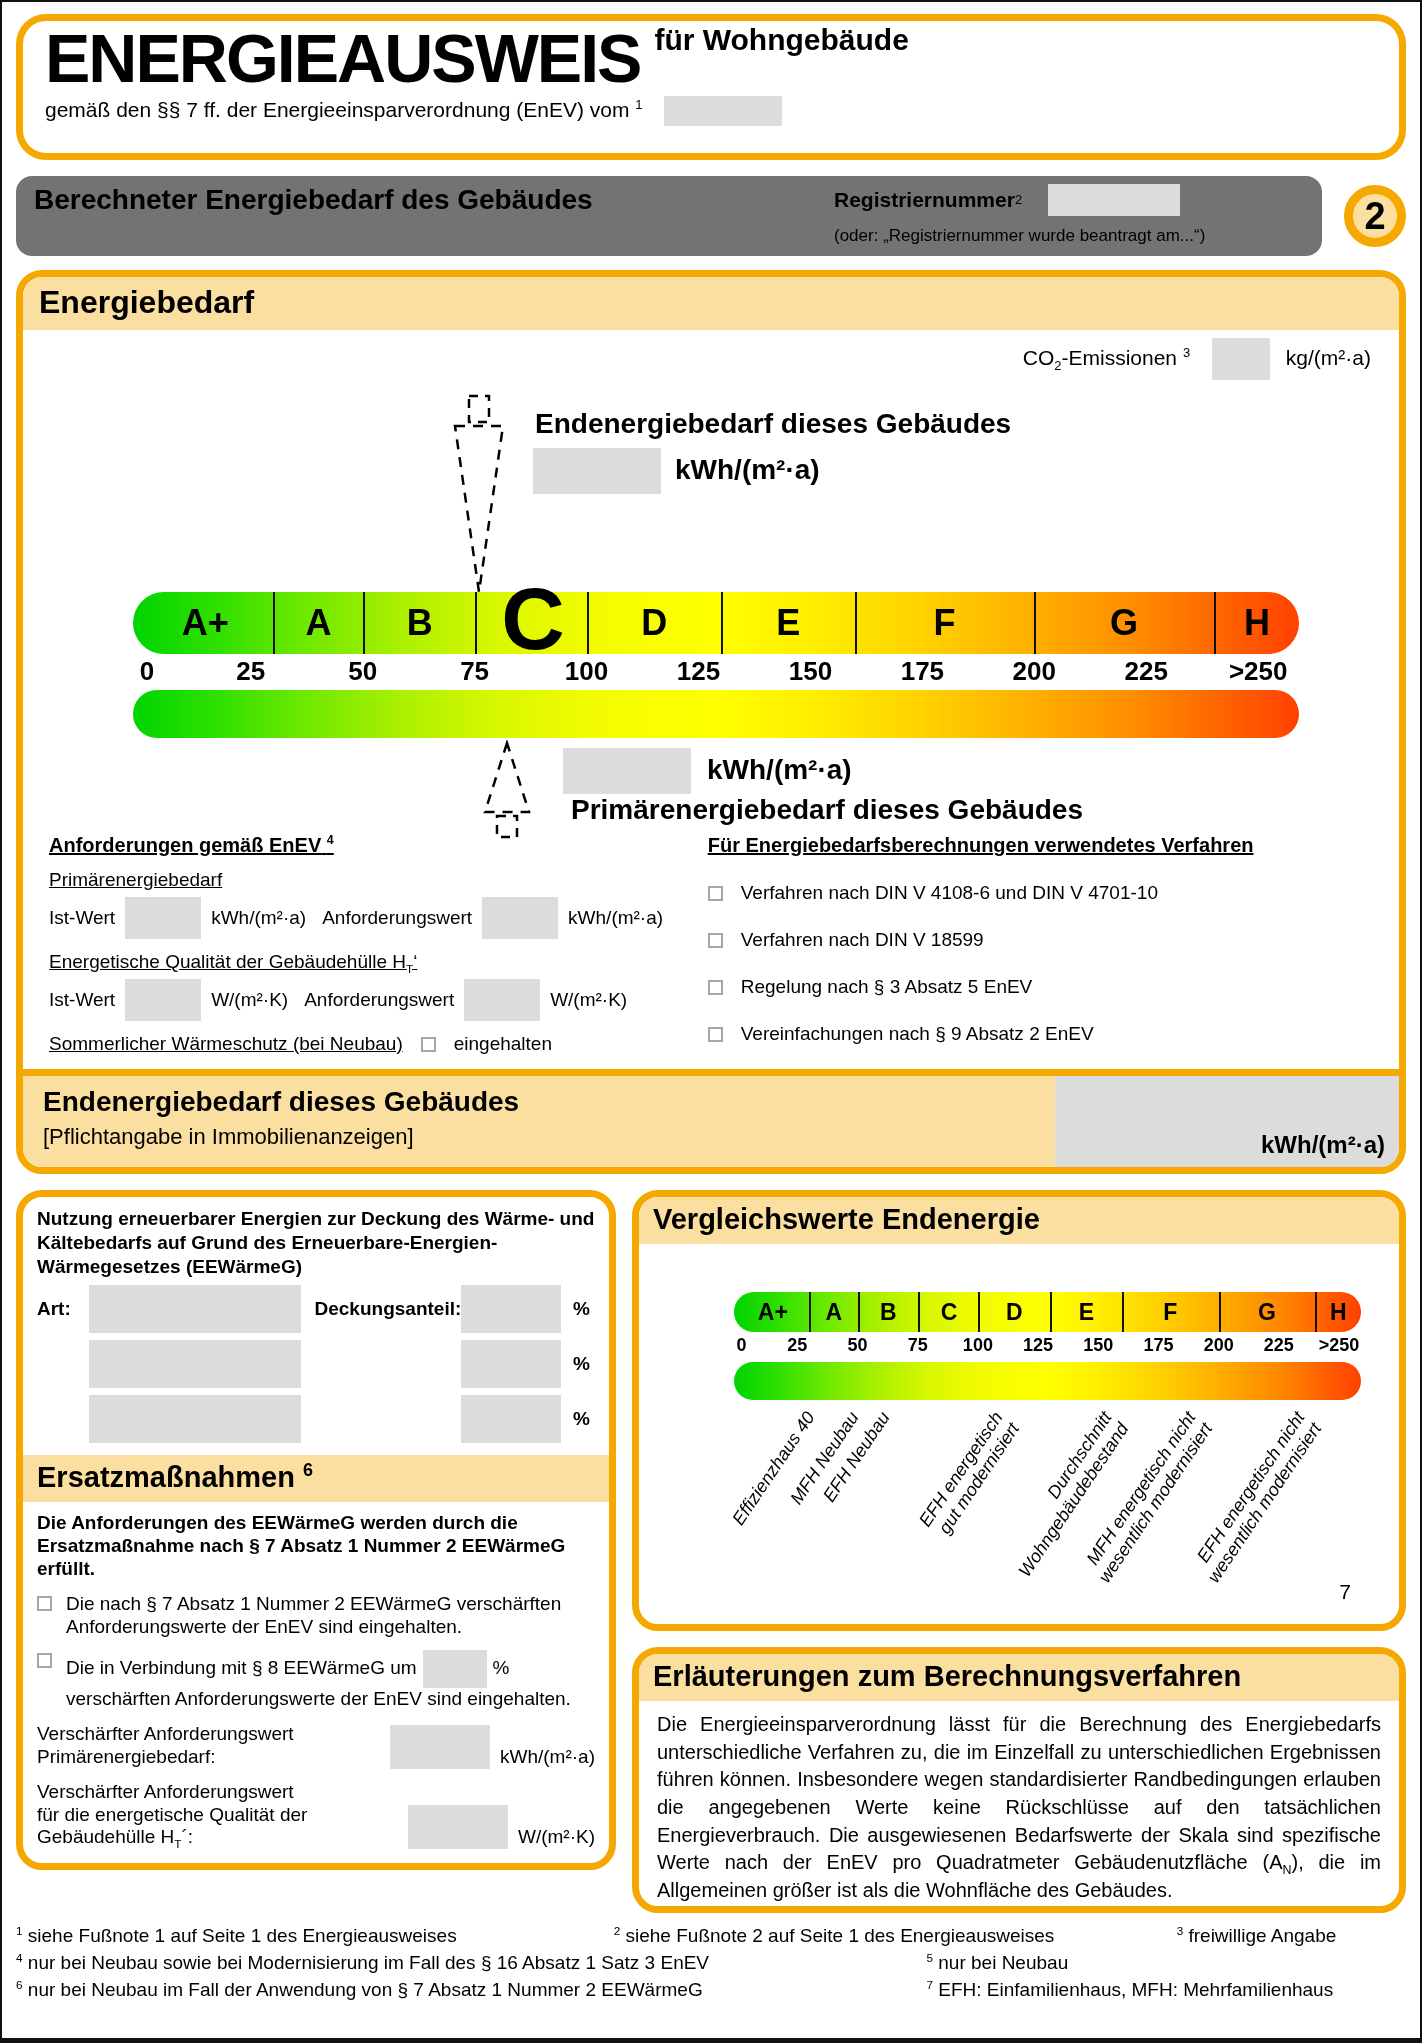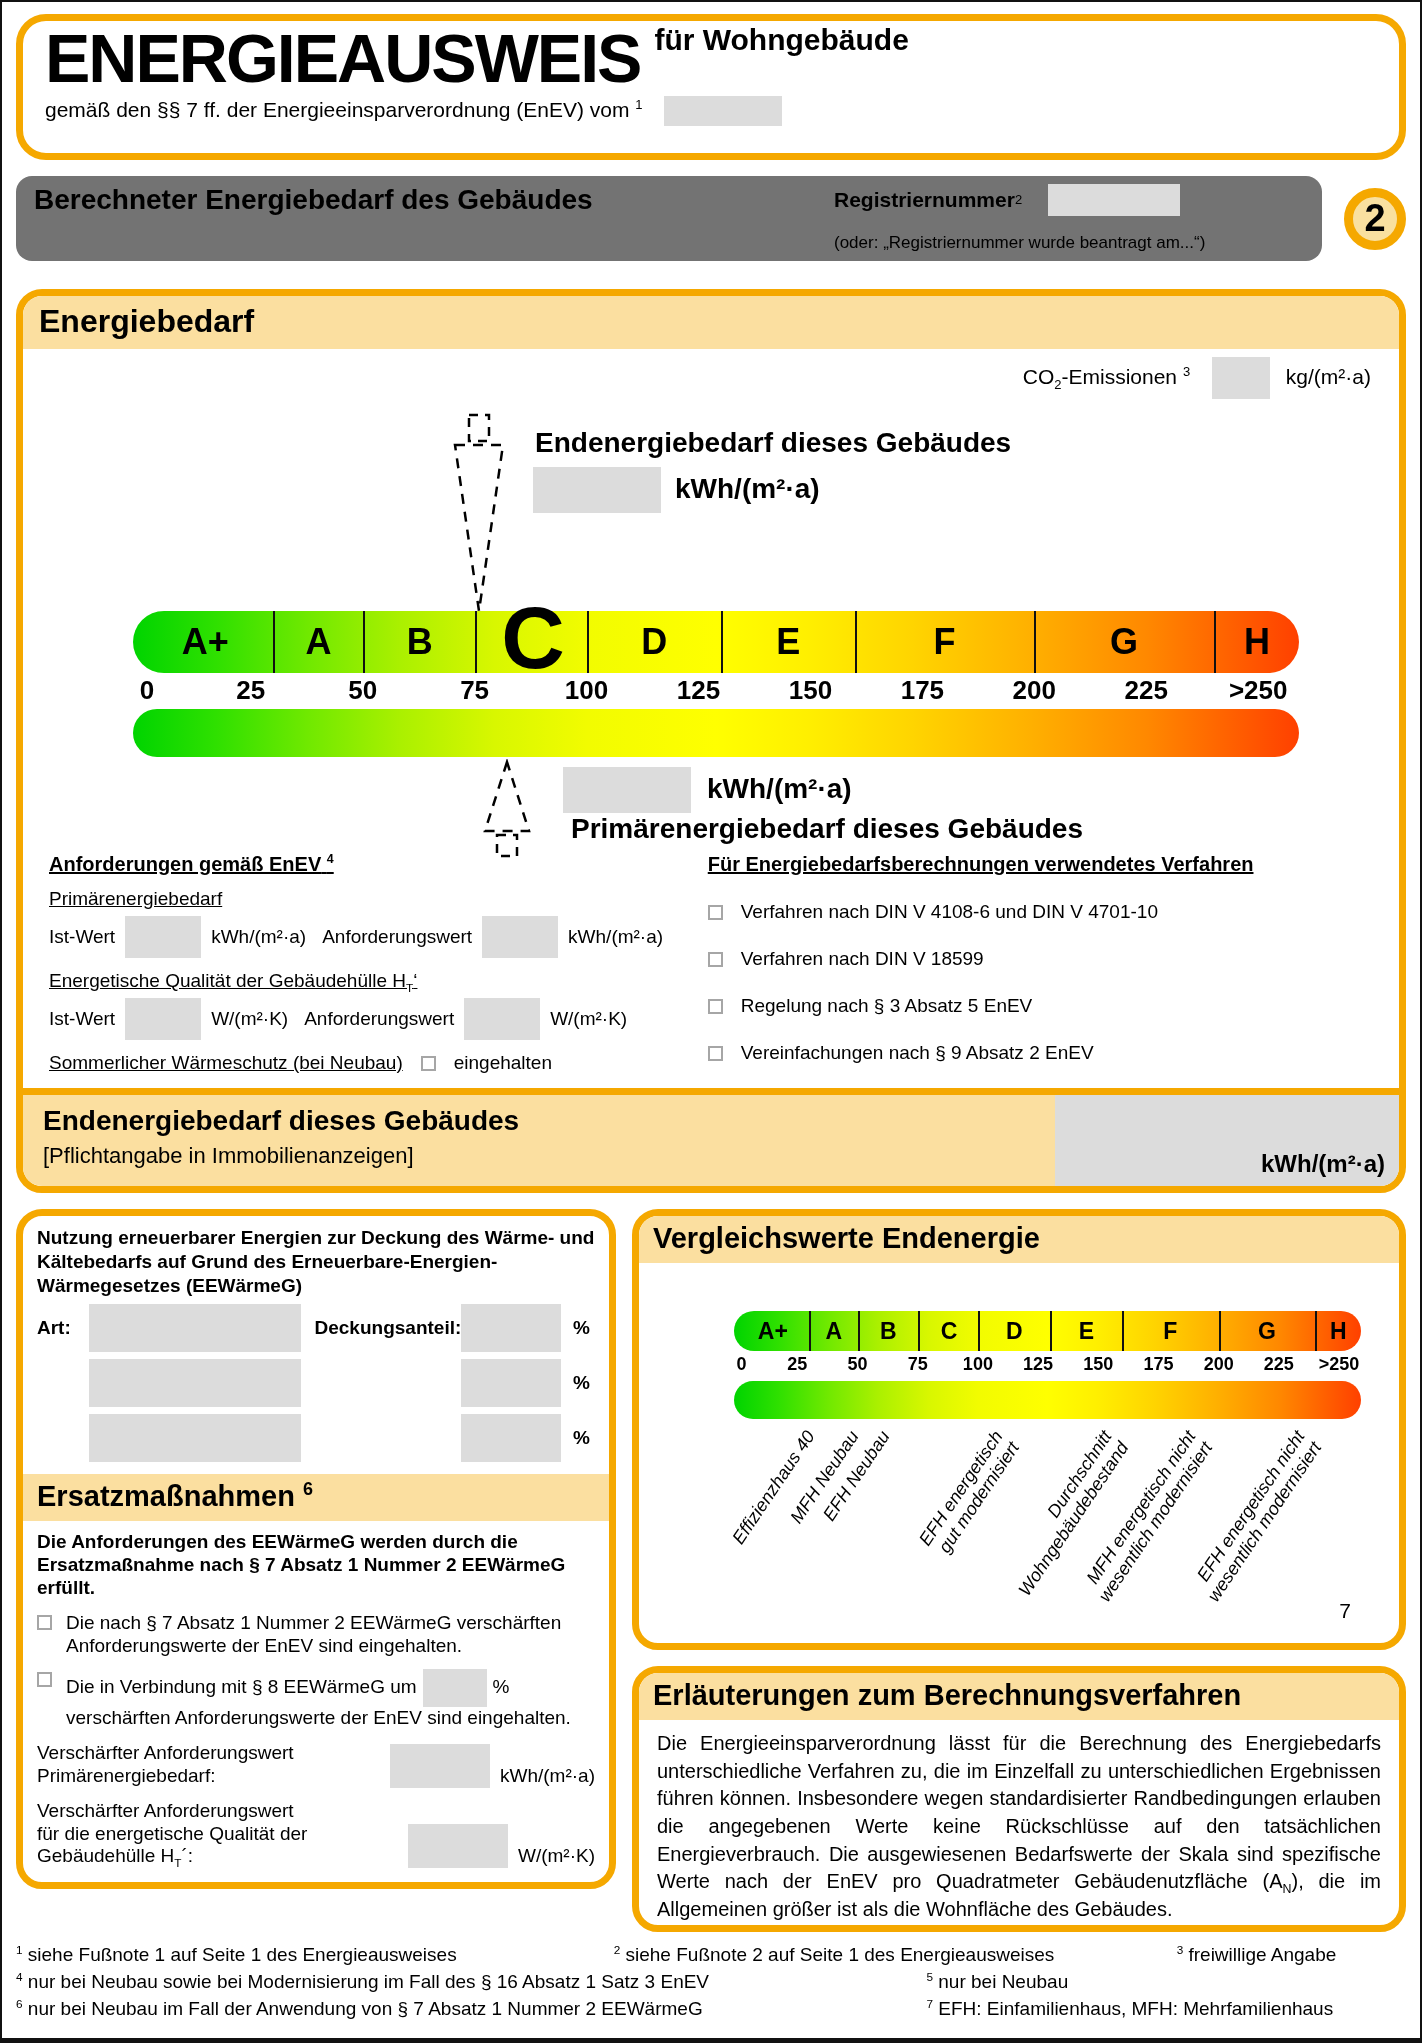--- a/index.html
+++ b/index.html
@@ -23,26 +23,26 @@
   .t-law{font-size:21px;margin-top:2px;}
   .t-law .gbox{width:118px;height:30px;margin-left:16px;}
   
   .bar-row{display:flex;align-items:center;gap:22px;margin-top:16px;}
   .bar{flex:1;background:#737373;border-radius:16px;display:flex;align-items:flex-start;padding:8px 18px;min-height:80px;}
   .bar-title{flex:1;font-size:28px;font-weight:bold;}
   .bar-right{width:470px;font-size:21px;}
   .bar-right .row1{display:flex;align-items:center;}
   .bar-right .row1 .lbl{font-weight:bold;}
   .bar-right .row1 .gbox{width:132px;height:32px;margin-left:26px;}
-  .bar-right .row2{font-size:17px;margin-top:17px;}
+  .bar-right .row2{font-size:17px;margin-top:10px;}
   .circle{width:62px;height:62px;flex:0 0 62px;border:9px solid #f5a800;border-radius:50%;background:#f9e0a0;
     display:flex;align-items:center;justify-content:center;font-size:38px;font-weight:bold;}
   
   .obox{border:7px solid #f5a800;border-radius:26px;overflow:hidden;background:#fff;}
-  .box3{margin-top:28px;}
+  .box3{margin-top:14px;}
   .sec-head{background:#fbdfa0;padding:8px 16px 10px;font-size:32px;font-weight:bold;line-height:1.1;}
   .co2-row{text-align:right;padding:8px 28px 0;font-size:21px;height:52px;}
   .co2-row .gbox{width:58px;height:42px;margin-left:16px;margin-right:10px;}
   .scale-area{position:relative;height:450px;}
   .sa-heading{position:absolute;left:512px;top:26px;font-size:28px;font-weight:bold;}
   .sa-gbox1{position:absolute;left:510px;top:66px;width:128px;height:46px;background:#dcdcdc;}
   .sa-unit1{position:absolute;left:652px;top:72px;font-size:28px;font-weight:bold;}
   .arrow-down{position:absolute;left:424px;top:10px;}
   .scale-wrap{position:absolute;left:110px;right:100px;top:210px;}
   .band{position:relative;height:62px;border-radius:32px;}

